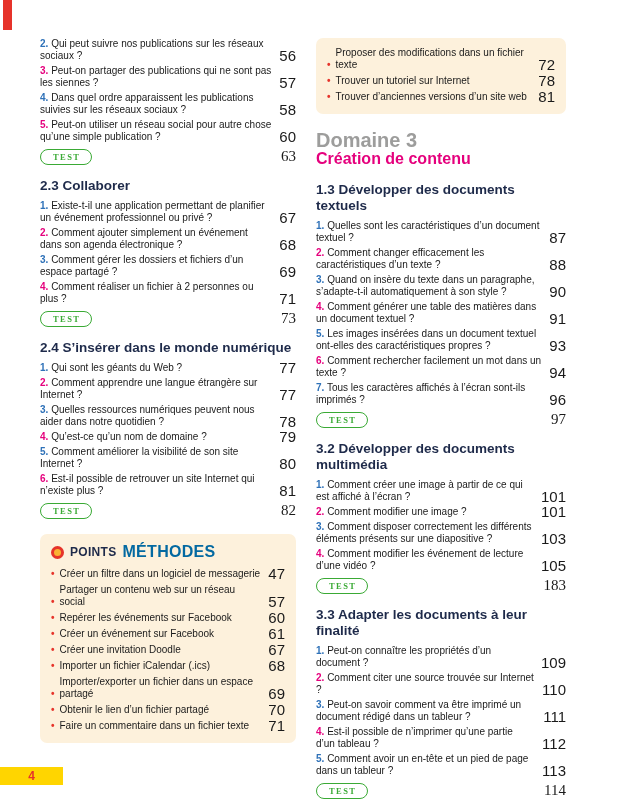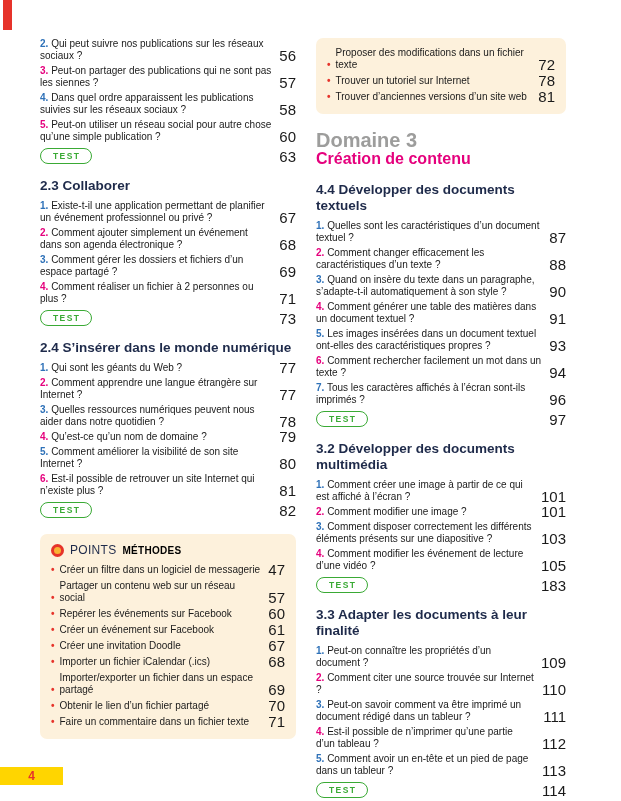--- a/index.html
+++ b/index.html
@@ -19,31 +19,31 @@
   .toc-list { list-style:none; }
   .toc-item { display:flex; align-items:flex-end; margin-bottom:3px; font-size:10px; line-height:12px; }
   .toc-text { flex:1; }
   .num { font-weight:bold; }
   .toc-list li:nth-of-type(odd)  .num { color:#2e71b8; }
   .toc-list li:nth-of-type(even) .num { color:#e5007d; }
   .toc-page { margin-left:8px; font-size:15px; color:#1a1a1a; white-space:nowrap; }
 
   .sec-title { font-size:13.5px; line-height:16px; color:#1e2a4a; margin:13px 0 6px 0; font-weight:bold; }
 
-  .test-row { display:flex; justify-content:space-between; align-items:flex-start; margin:5px 0 2px 0; }
+  .test-row { display:flex; justify-content:space-between; align-items:center; margin:5px 0 2px 0;font-family:Liberation Serif, serif; }
   .test-pill {
     display:inline-block; border:1.6px solid #3aaa35; color:#3aaa35; background:#fff;
     font-weight:bold; font-size:8.5px; letter-spacing:1.4px; padding:2px 11px 2px 12px; border-radius:9px;
   }
 
   .cream-box { background:#fdf1dc; border-radius:7px; padding:9px 11px 7px 11px; }
   .box-title { display:flex; align-items:center; gap:6px; margin-bottom:7px; }
   .icon-ring { width:13px; height:13px; min-width:13px; border:3.5px solid #e63329; background:#f9b233; border-radius:50%; display:inline-block; }
-  .box-title .t1 { color:#1e2a4a; font-weight:normal; font-size:12px; letter-spacing:.3px; }
-  .box-title .t2 { color:#000000; font-weight:bold; font-size:10px; letter-spacing:.3px; }
+  .box-title .t1 { color:#1e2a4a; font-weight:bold; font-size:12px; letter-spacing:.3px; }
+  .box-title .t2 { color:#0369a1; font-weight:bold; font-size:16px; letter-spacing:.3px; }
   .m-item { display:flex; align-items:flex-end; margin-bottom:4px; font-size:10px; line-height:12px; }
   .m-text { flex:1; }
   .bullet { color:#e6332a; font-weight:bold; margin-right:5px; }
 
   .domain-kicker { color:#9d9d9c; font-size:20px; font-weight:bold; margin-top:17px; line-height:18px; }
   .domain-title  { color:#e5007d; font-size:16px; font-weight:bold; line-height:20px; margin-bottom:2px; }
 
   .methods-box-left { margin-top:15px; }
 
   .page-tab {
@@ -240,21 +240,21 @@
           <span class="bullet">•</span>
           <span class="m-text">Trouver d’anciennes versions d’un site web</span>
           <span class="toc-page">81</span>
         </div>
       </div>
   </div>
 
   <div class="domain-kicker">Domaine 3</div>
   <div class="domain-title">Création de contenu</div>
 
-  <h2 class="sec-title">4.4 Développer des documents textuels</h2>
+  <h2 class="sec-title">1.3 Développer des documents textuels</h2>
   <ul class="toc-list">
 
       <li class="toc-item">
         <span class="toc-text"><span class="num">1.</span> <span>Quelles sont les caractéristiques d’un document textuel ?</span></span>
         <span class="toc-page">87</span>
       </li>
 
       <li class="toc-item">
         <span class="toc-text"><span class="num">2.</span> <span>Comment changer efficacement les caractéristiques d’un texte ?</span></span>
         <span class="toc-page">88</span>

